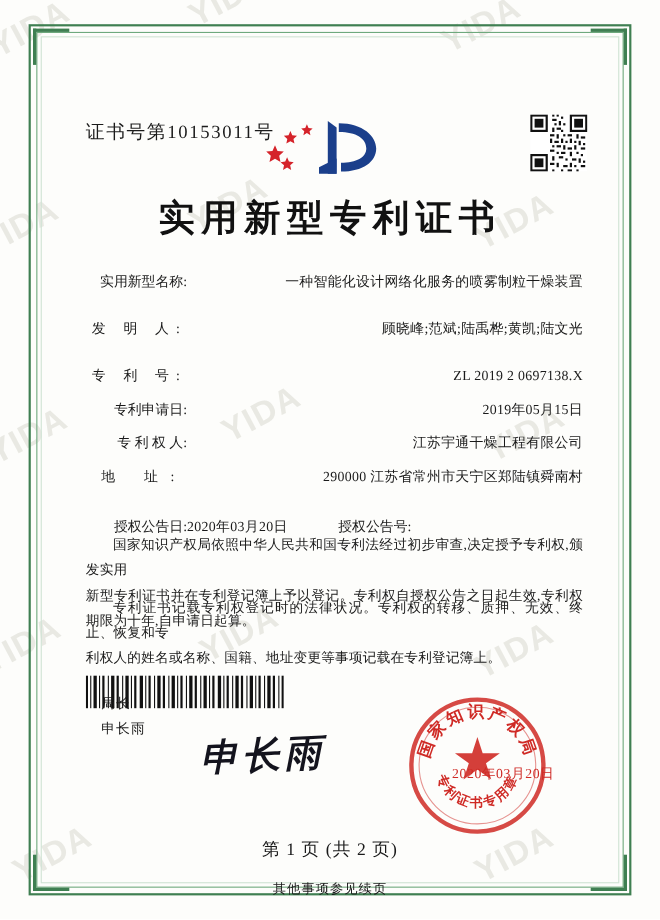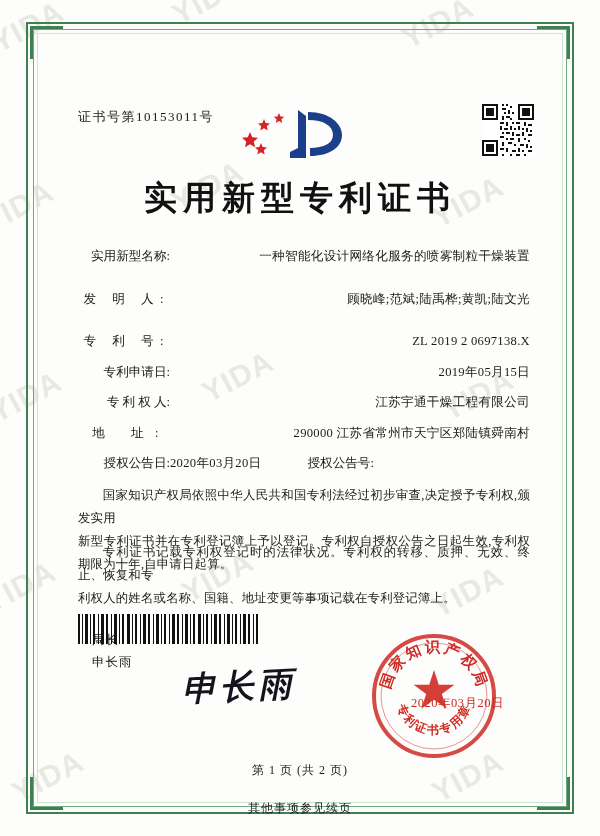--- a/index.html
+++ b/index.html
@@ -86,21 +86,21 @@
     position: absolute;
     inset: 0;
     z-index: 4;
   }
 
   
   .cert-no {
     position: absolute;
     left: 78px;
     top: 108px;
-    font-size: 13px;
+    font-size: 17px;
     letter-spacing: 1.5px;
     color: #1b1b1b;
   }
 
   .qr {
     position: absolute;
     right: 66px;
     top: 104px;
     width: 52px;
     height: 52px;
@@ -155,20 +155,21 @@
   .row .val {
     flex: 1 1 auto;
     color: #1a1a1a;
     letter-spacing: 0.3px;
   }
   .row.split .val { flex: 0 0 auto; }
   .row.split .lab2 {
     flex: 0 0 auto;
     margin-left: 46px;
     margin-right: 6px;
+    margin-top: 16px;
   }
   .row.split .val2 { flex: 1 1 auto; }
 
   
   .para {
     position: absolute;
     left: 78px;
     right: 70px;
     font-size: 12.4px;
     line-height: 1.85;
@@ -230,21 +231,21 @@
     letter-spacing: 0.5px;
     font-family: "Liberation Serif", "DejaVu Serif", serif;
   }
 
   
   .page-num {
     position: absolute;
     left: 0; right: 0;
     top: 762px;
     text-align: center;
-    font-size: 12px;
+    font-size: 16px;
     letter-spacing: 1px;
   }
   .footer-note {
     position: absolute;
     left: 0; right: 0;
     top: 800px;
     text-align: center;
     font-size: 12px;
     letter-spacing: 1px;
     color: #1a1a1a;

